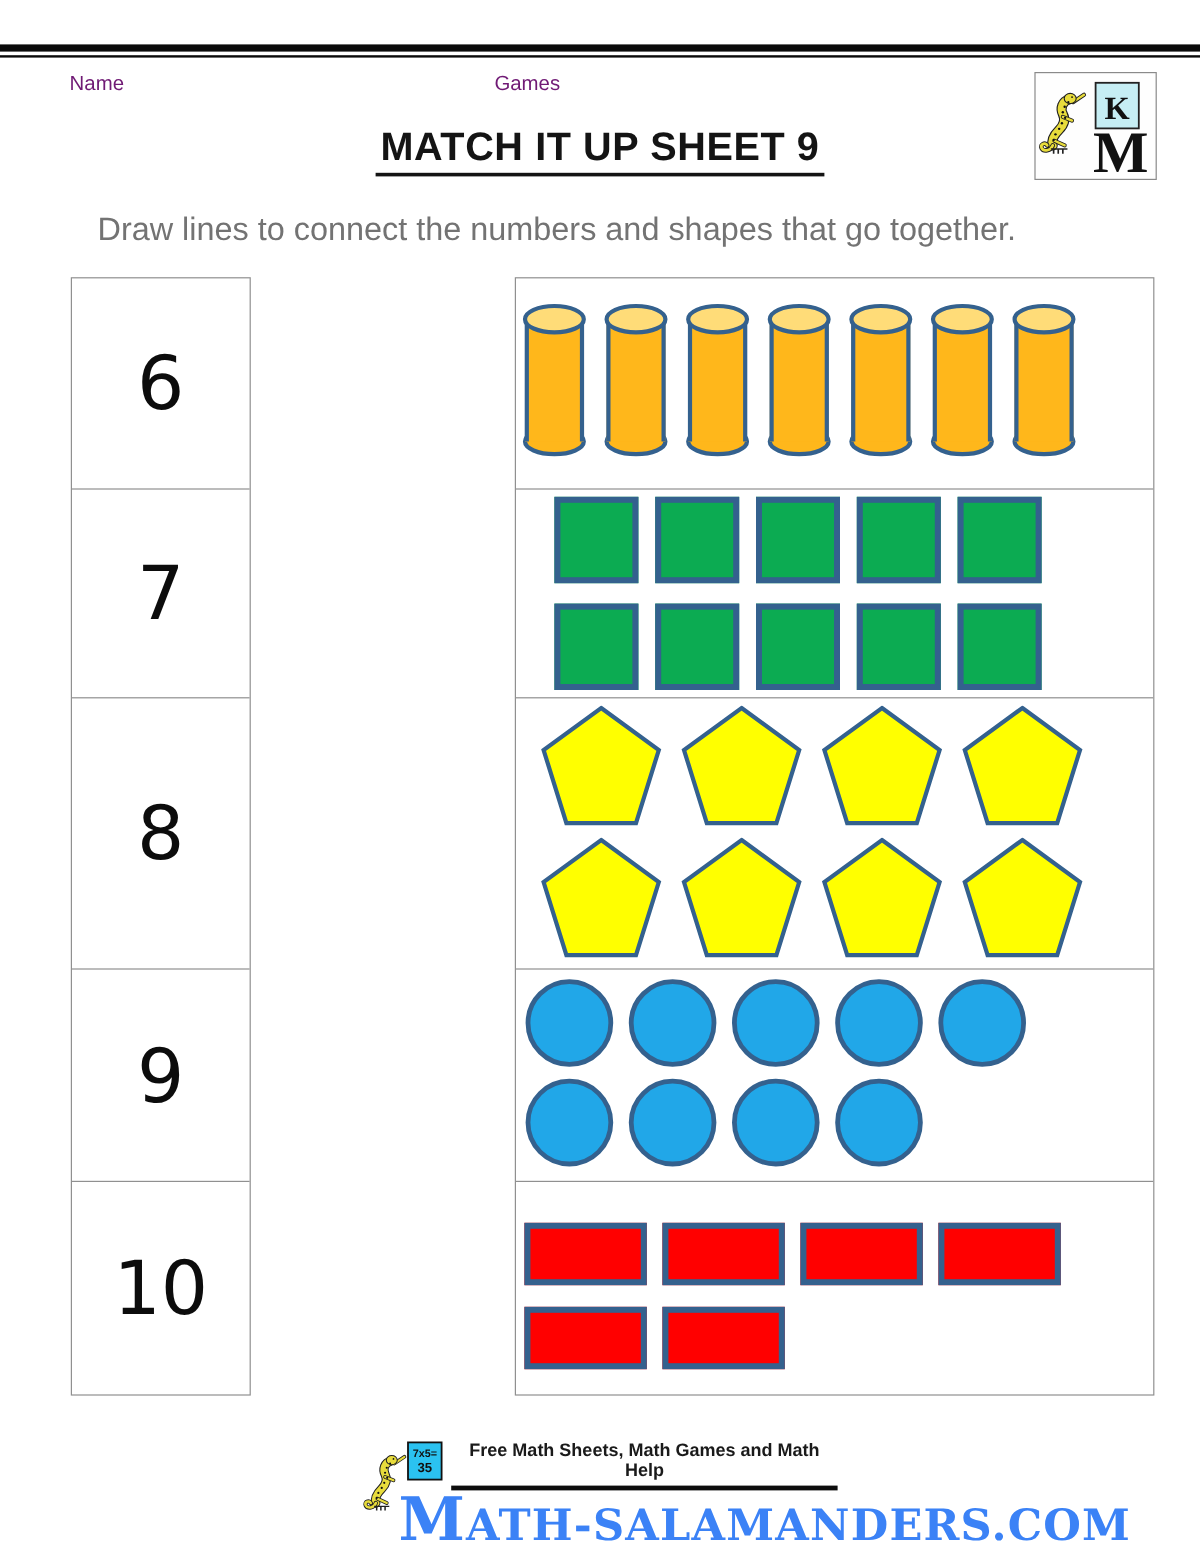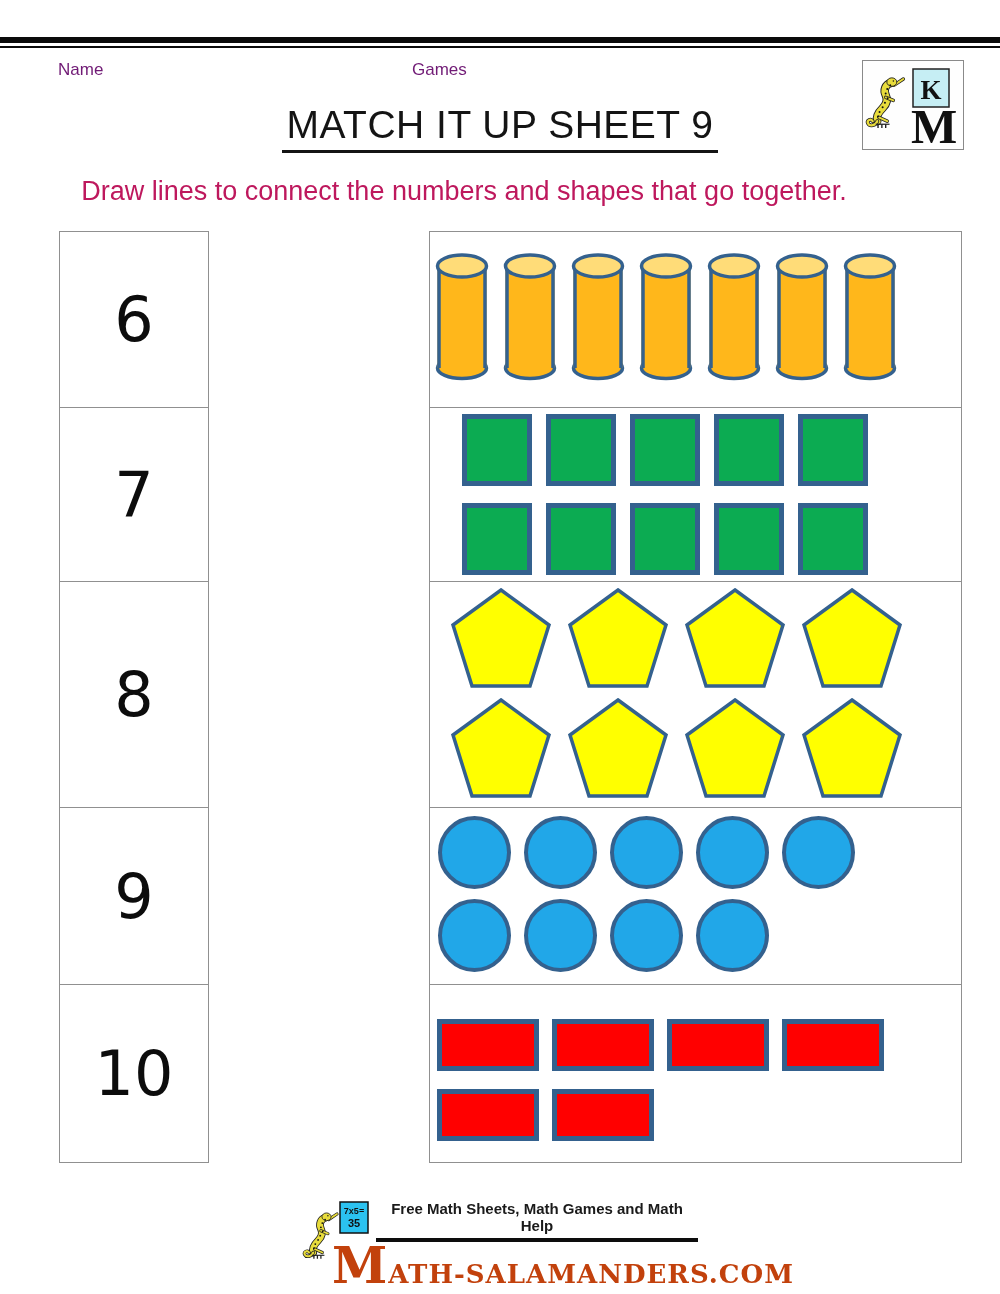--- a/index.html
+++ b/index.html
@@ -13,25 +13,25 @@
   .field-label{position:absolute;top:60px;font-size:17px;color:#701a75;}
   #name-label{left:58px;}
   #date-label{left:412px;}
 
   
   #corner-logo{position:absolute;left:862px;top:60px;width:100px;height:88px;
                border:1px solid #8a8a8a;background:#fefefe;}
 
   
   #title-wrap{position:absolute;left:0;top:103px;width:1000px;text-align:center;}
-  #page-title{display:inline-block;font-size:39px;font-weight:400;letter-spacing:.5px;
+  #page-title{display:inline-block;font-size:33px;font-weight:700;letter-spacing:.5px;
               color:#141414;border-bottom:3px solid #141414;padding:0 4px 3px 4px;}
 
   #instruction{position:absolute;left:0;top:176px;width:928px;text-align:center;
-               font-size:27px;color:#be185d;}
+               font-size:27px;color:#737373;}
 
   
   .col{position:absolute;top:231px;border:1px solid #909090;background:#fff;}
   #num-col{left:59px;width:148px;}
   #shape-col{left:429px;width:531px;}
   .cell{box-sizing:border-box;border-bottom:1px solid #909090;}
   .cell:last-child{border-bottom:none;text-align:center;}
   .r0{height:176px;} .r1{height:174px;} .r2{height:226px;} .r3{height:177px;} .r4{height:177px;}
 
   .num-cell{display:flex;align-items:center;justify-content:center;
@@ -54,22 +54,22 @@
   .circ{box-sizing:border-box;width:73px;height:73px;border-style:solid;border-width:4px;border-radius:50%;}
   .rectangle{box-sizing:border-box;width:102px;height:52px;border-style:solid;border-width:5px;}
 
   
   #footer{position:absolute;left:50%;top:1200px;transform:translateX(-50%);
           display:flex;align-items:flex-start;}
   #footer-logo{flex:0 0 auto;margin-right:4px;}
   #footer-text{width:322px;display:flex;flex-direction:column;}
   #footer-tagline{font-size:15px;font-weight:bold;text-align:center;color:#1a1a1a;}
   #footer-line{height:4px;background:#0d0d0d;margin-top:4px;}
-  #footer-wordmark{font-family:"DejaVu Serif",serif;font-weight:bold;font-size:26px;
-                   letter-spacing:1px;text-transform:uppercase;color:#c2410c;
+  #footer-wordmark{font-family:"DejaVu Serif",serif;font-weight:bold;font-size:36px;
+                   letter-spacing:1px;text-transform:uppercase;color:#3b82f6;
                    margin:-6px 0 16px -44px;white-space:nowrap;}
   #footer-wordmark::first-letter{font-size:50px;}
 </style>
 </head>
 <body>
 
 <div id="page">
 
   <svg width="0" height="0" style="position:absolute" aria-hidden="true">
     <defs>

